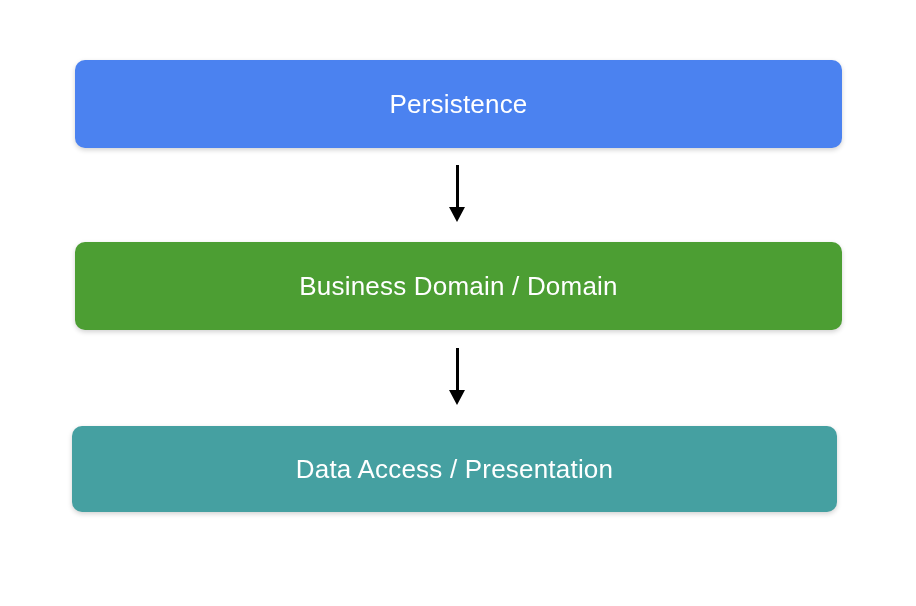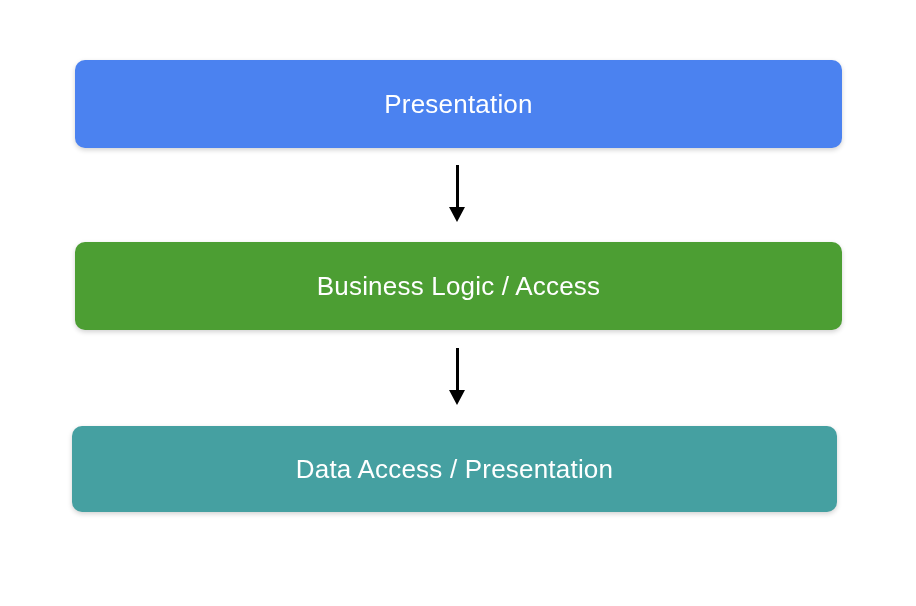--- a/index.html
+++ b/index.html
@@ -60,30 +60,30 @@
     border-top-width: 15px;
     border-top-style: solid;
   }
 </style>
 </head>
 <body>
 
 <div class="canvas">
 
   <div class="node node-1" style="background-color: rgb(75, 130, 240);">
-    <span class="node-label">Presentation</span>
+    <span class="node-label">Persistence</span>
   </div>
 
   <div class="arrow arrow-1">
     <div class="arrow-shaft" style="background-color: rgb(0, 0, 0);"></div>
     <div class="arrow-head" style="border-top-color: rgb(0, 0, 0);"></div>
   </div>
 
   <div class="node node-2" style="background-color: rgb(76, 158, 51);">
-    <span class="node-label">Business Logic / Access</span>
+    <span class="node-label">Business Domain / Domain</span>
   </div>
 
   <div class="arrow arrow-2">
     <div class="arrow-shaft" style="background-color: rgb(0, 0, 0);"></div>
     <div class="arrow-head" style="border-top-color: rgb(0, 0, 0);"></div>
   </div>
 
   <div class="node node-3" style="background-color: rgb(69, 160, 161);">
     <span class="node-label">Data Access / Presentation</span>
   </div>

